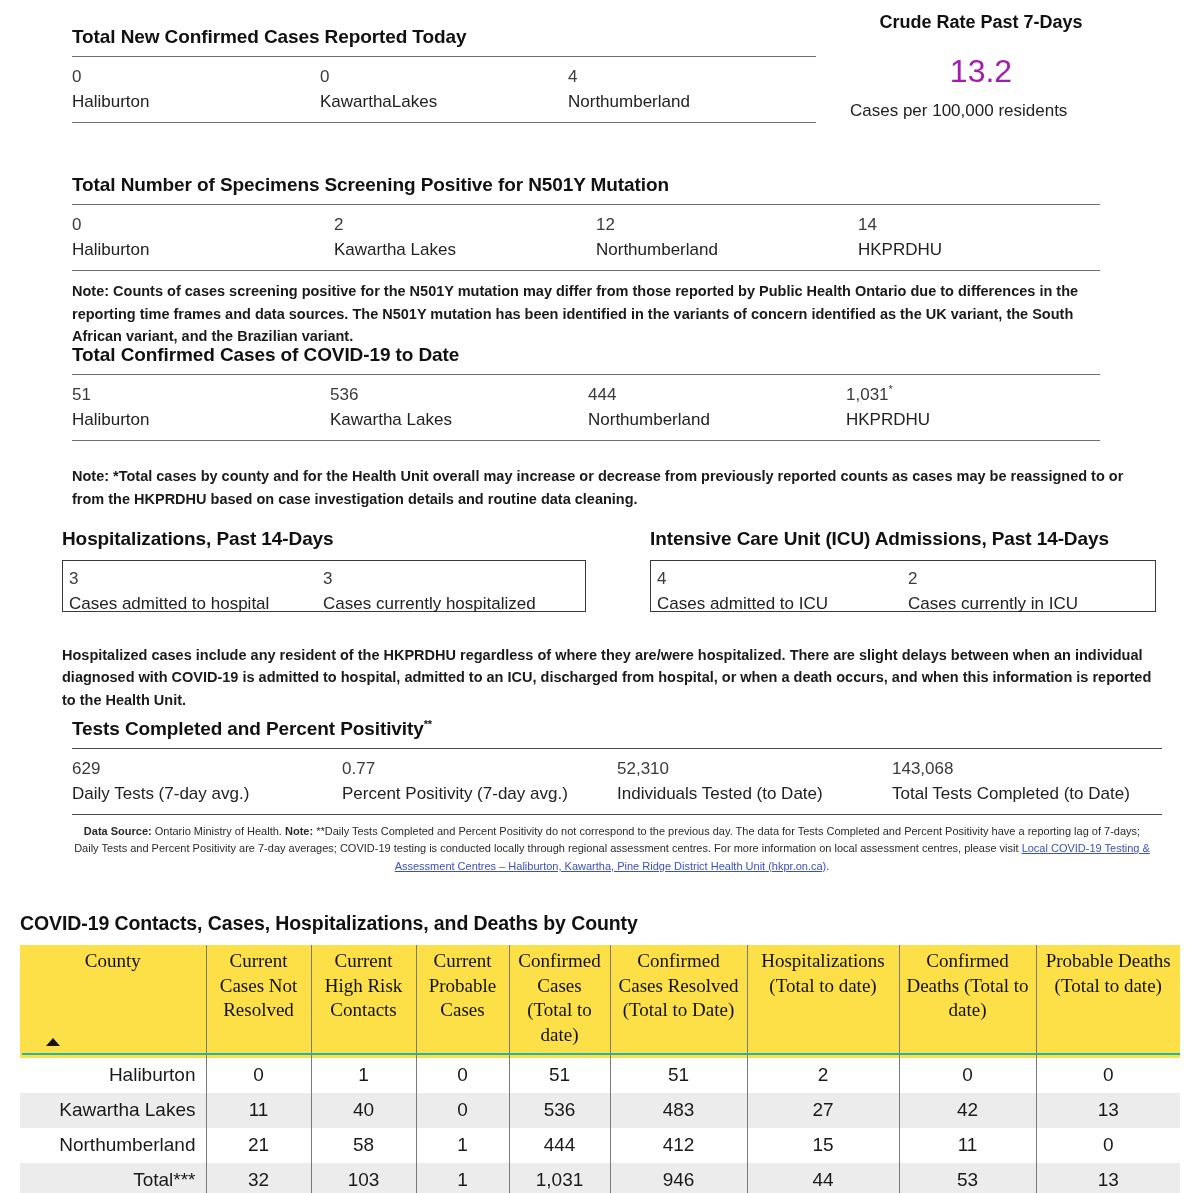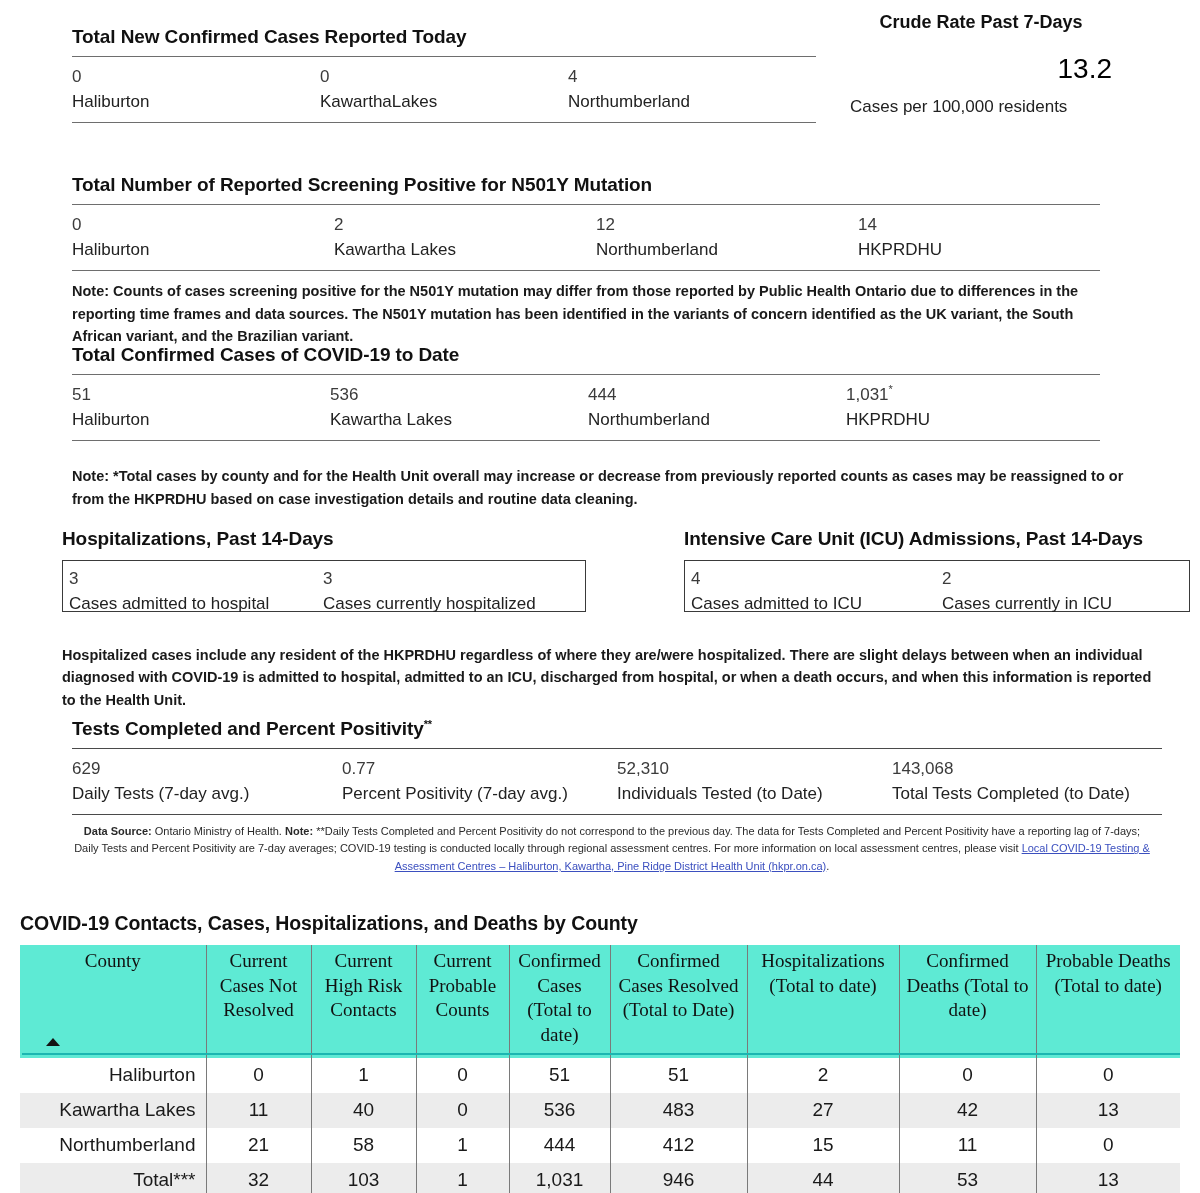--- a/index.html
+++ b/index.html
@@ -84,23 +84,23 @@
   .boxed .stat-cell { padding-left: 6px; }
 
   
   .crude-title {
     font-weight: bold;
     font-size: 18px;
     text-align: center;
     color: #111;
   }
   .crude-value {
-    font-size: 28px;
-    text-align: right;
-    color: #000000;
+    font-size: 32px;
+    text-align: center;
+    color: #a21caf;
     line-height: 1;
   }
   .crude-sub {
     font-size: 17px;
     text-align: left;
     color: #222;
   }
 
   
   table.county {
@@ -110,21 +110,21 @@
   }
   table.county th {
     font-family: "Liberation Serif", serif;
     font-weight: normal;
     font-size: 19px;
     color: #111;
     line-height: 1.3;
     vertical-align: top;
     padding: 4px 3px 10px 3px;
     border-left: 1px solid #7a7a7a;
-    background: #5eead4;
+    background: #fde047;
   }
   table.county th.first {
     border-left: none;
   }
   table.county td {
     font-family: "Liberation Sans", sans-serif;
     font-size: 19px;
     color: #1a1a1a;
     text-align: center;
     padding: 3px 3px;
@@ -173,21 +173,21 @@
   <div class="rule" style="margin-top:8px;"></div>
 </div>
 
 <div class="abs" style="left:850px; top:12px; width:262px;">
   <div class="crude-title">Crude Rate Past 7-Days</div>
   <div class="crude-value" style="margin-top:22px;">13.2</div>
   <div class="crude-sub" style="margin-top:14px;">Cases per 100,000 residents</div>
 </div>
 
 <div class="abs" style="left:72px; top:174px; width:1028px;">
-  <div class="sect-title">Total Number of Reported Screening Positive for N501Y Mutation</div>
+  <div class="sect-title">Total Number of Specimens Screening Positive for N501Y Mutation</div>
   <div class="rule" style="margin-top:8px;"></div>
   <div class="stat-row" style="padding-top:8px;">
     <div class="stat-cell" style="width:262px;">
       <div class="val">0</div>
       <div class="lbl">Haliburton</div>
     </div>
     <div class="stat-cell" style="width:262px;">
       <div class="val">2</div>
       <div class="lbl">Kawartha Lakes</div>
     </div>
@@ -236,21 +236,21 @@
       <div class="val">3</div>
       <div class="lbl">Cases admitted to hospital</div>
     </div>
     <div class="stat-cell" style="width:265px;">
       <div class="val">3</div>
       <div class="lbl">Cases currently hospitalized</div>
     </div>
   </div>
 </div>
 
-<div class="abs" style="left:650px; top:528px; width:506px;margin-left:34px;">
+<div class="abs" style="left:650px; top:528px; width:506px;">
   <div class="sect-title">Intensive Care Unit (ICU) Admissions, Past 14-Days</div>
   <div class="boxed" style="margin-top:10px; height:52px;">
     <div class="stat-cell" style="width:248px;">
       <div class="val">4</div>
       <div class="lbl">Cases admitted to ICU</div>
     </div>
     <div class="stat-cell" style="width:250px;">
       <div class="val">2</div>
       <div class="lbl">Cases currently in ICU</div>
     </div>
@@ -302,21 +302,21 @@
       <col style="width:137px">
       <col style="width:152px">
       <col style="width:137px">
       <col style="width:144px">
     </colgroup>
     <thead>
       <tr>
         <th class="first">County</th>
         <th>Current Cases Not Resolved</th>
         <th>Current High Risk Contacts</th>
-        <th>Current Probable Counts</th>
+        <th>Current Probable Cases</th>
         <th>Confirmed Cases (Total to date)</th>
         <th>Confirmed Cases Resolved (Total to Date)</th>
         <th>Hospitalizations (Total to date)</th>
         <th>Confirmed Deaths (Total to date)</th>
         <th>Probable Deaths (Total to date)</th>
       </tr>
     </thead>
     <tbody>
       <tr>
         <td class="county-name">Haliburton</td>

